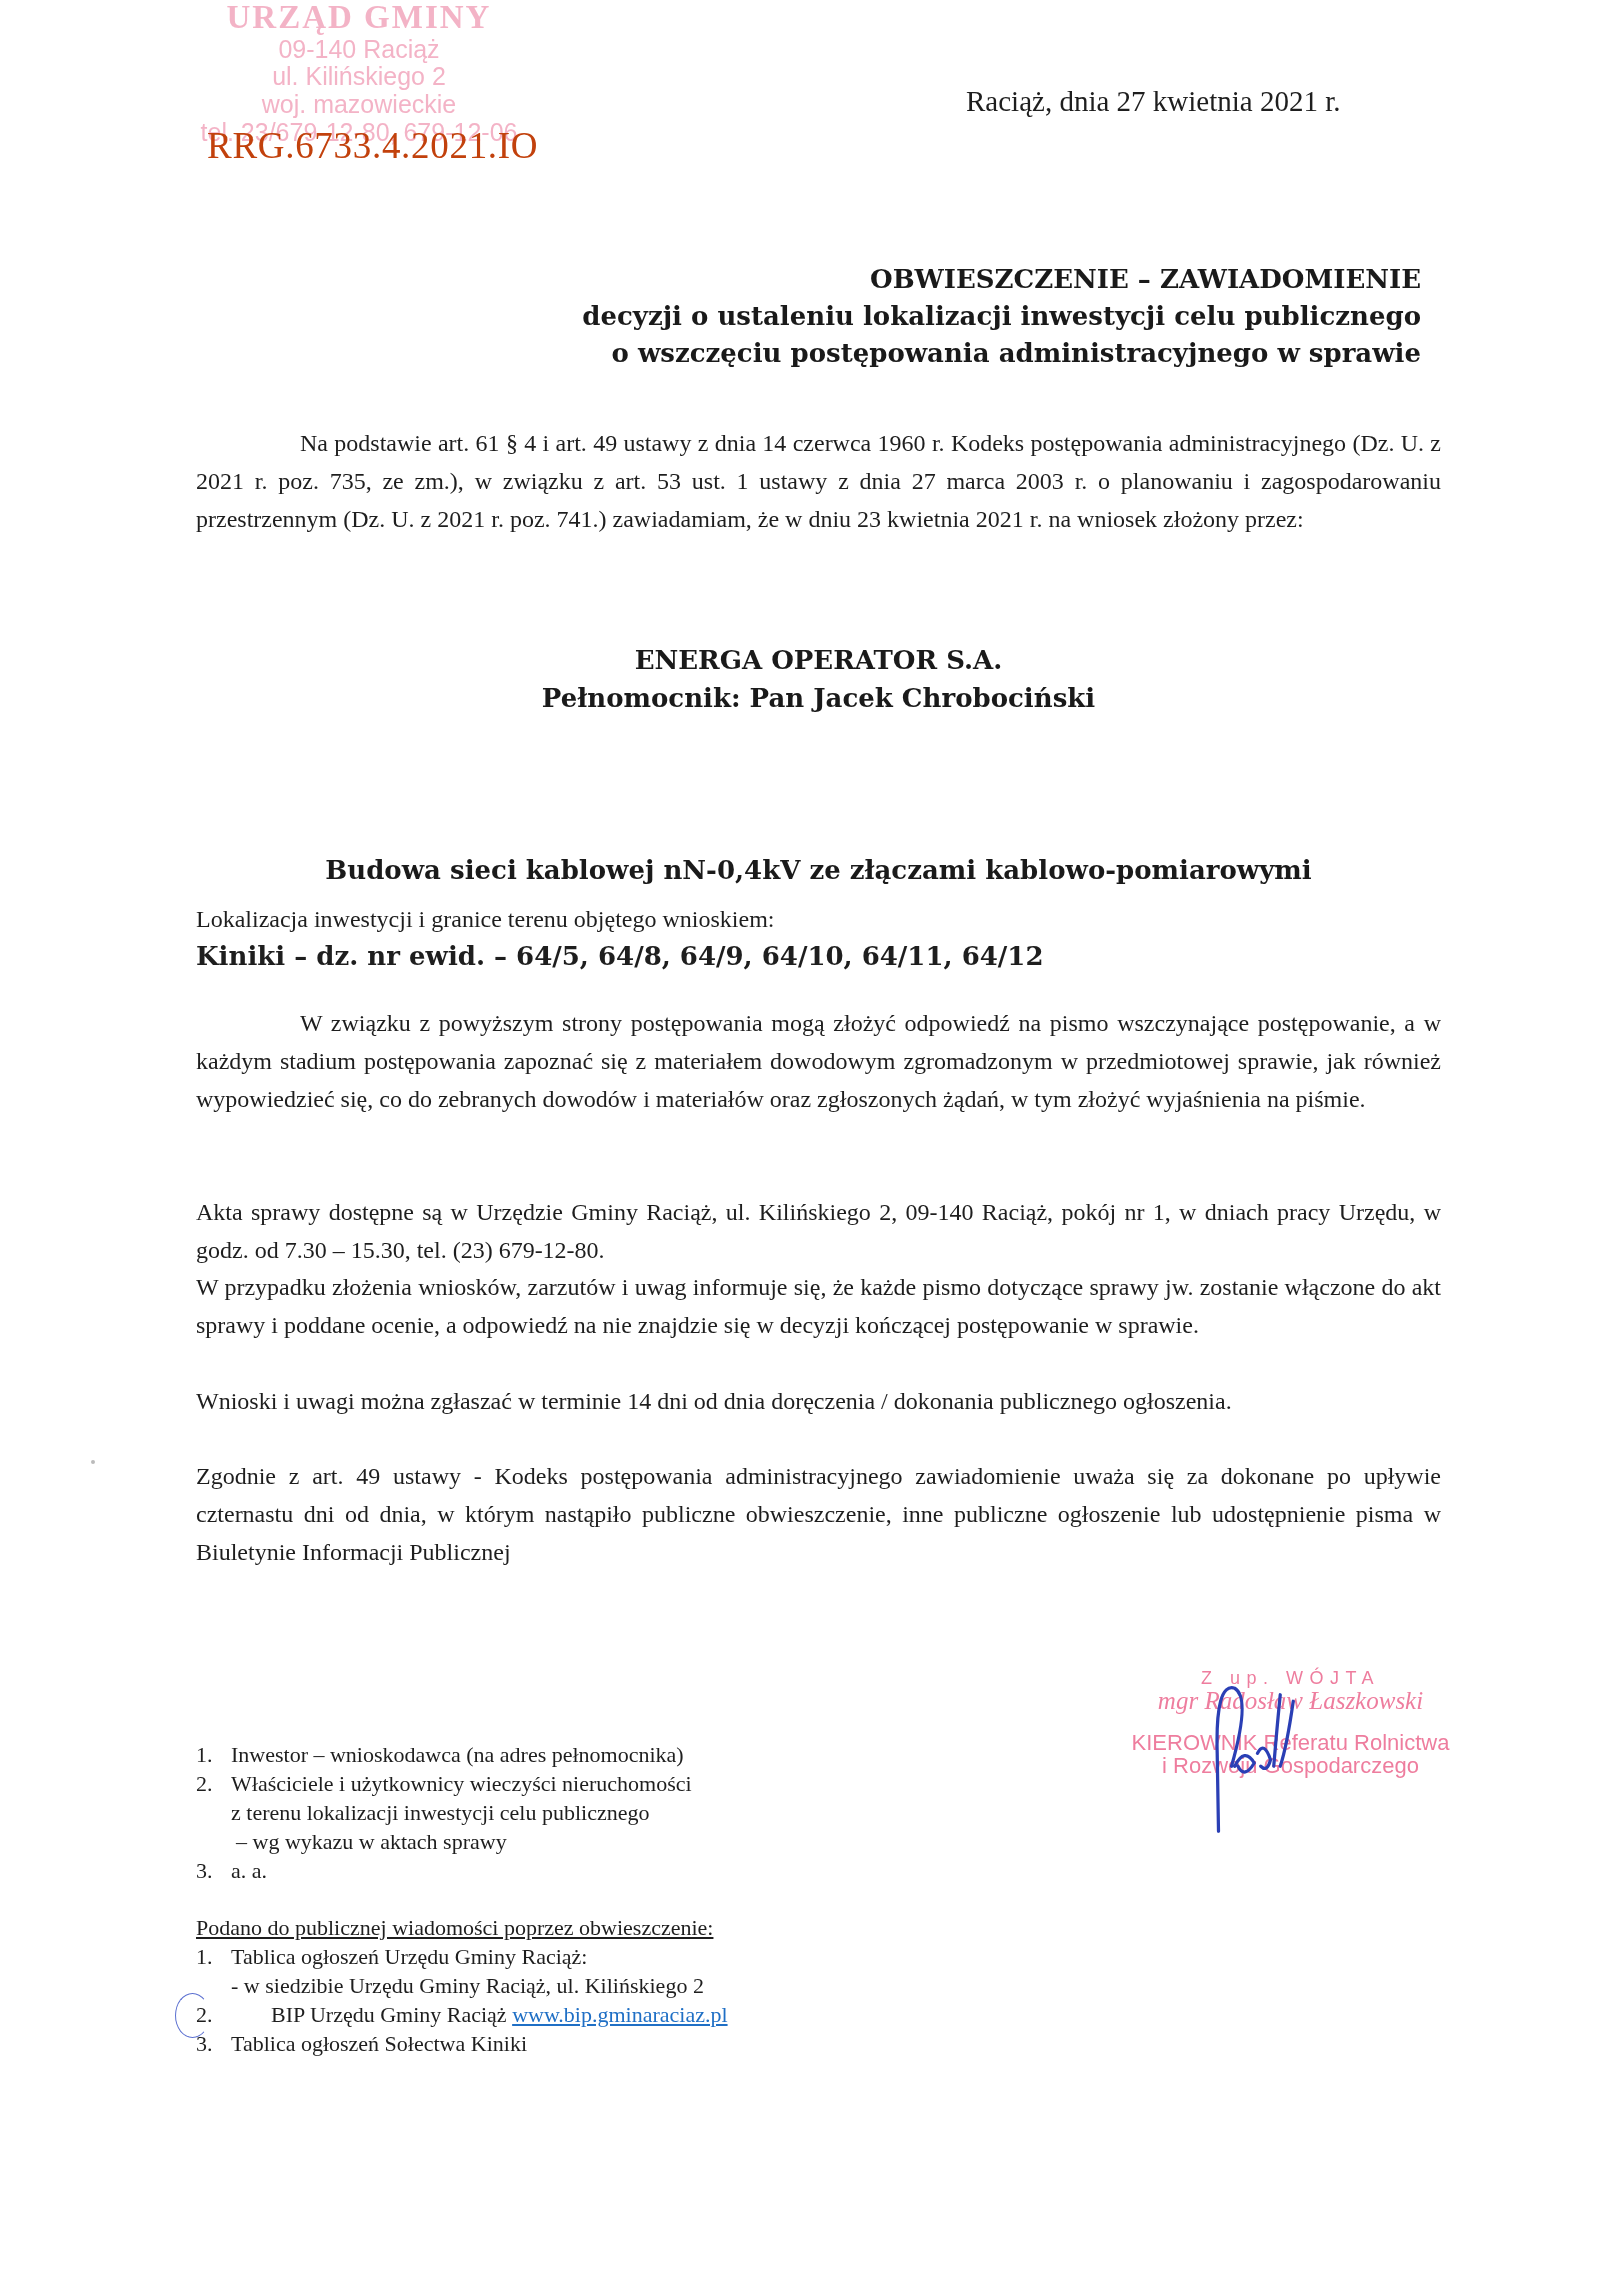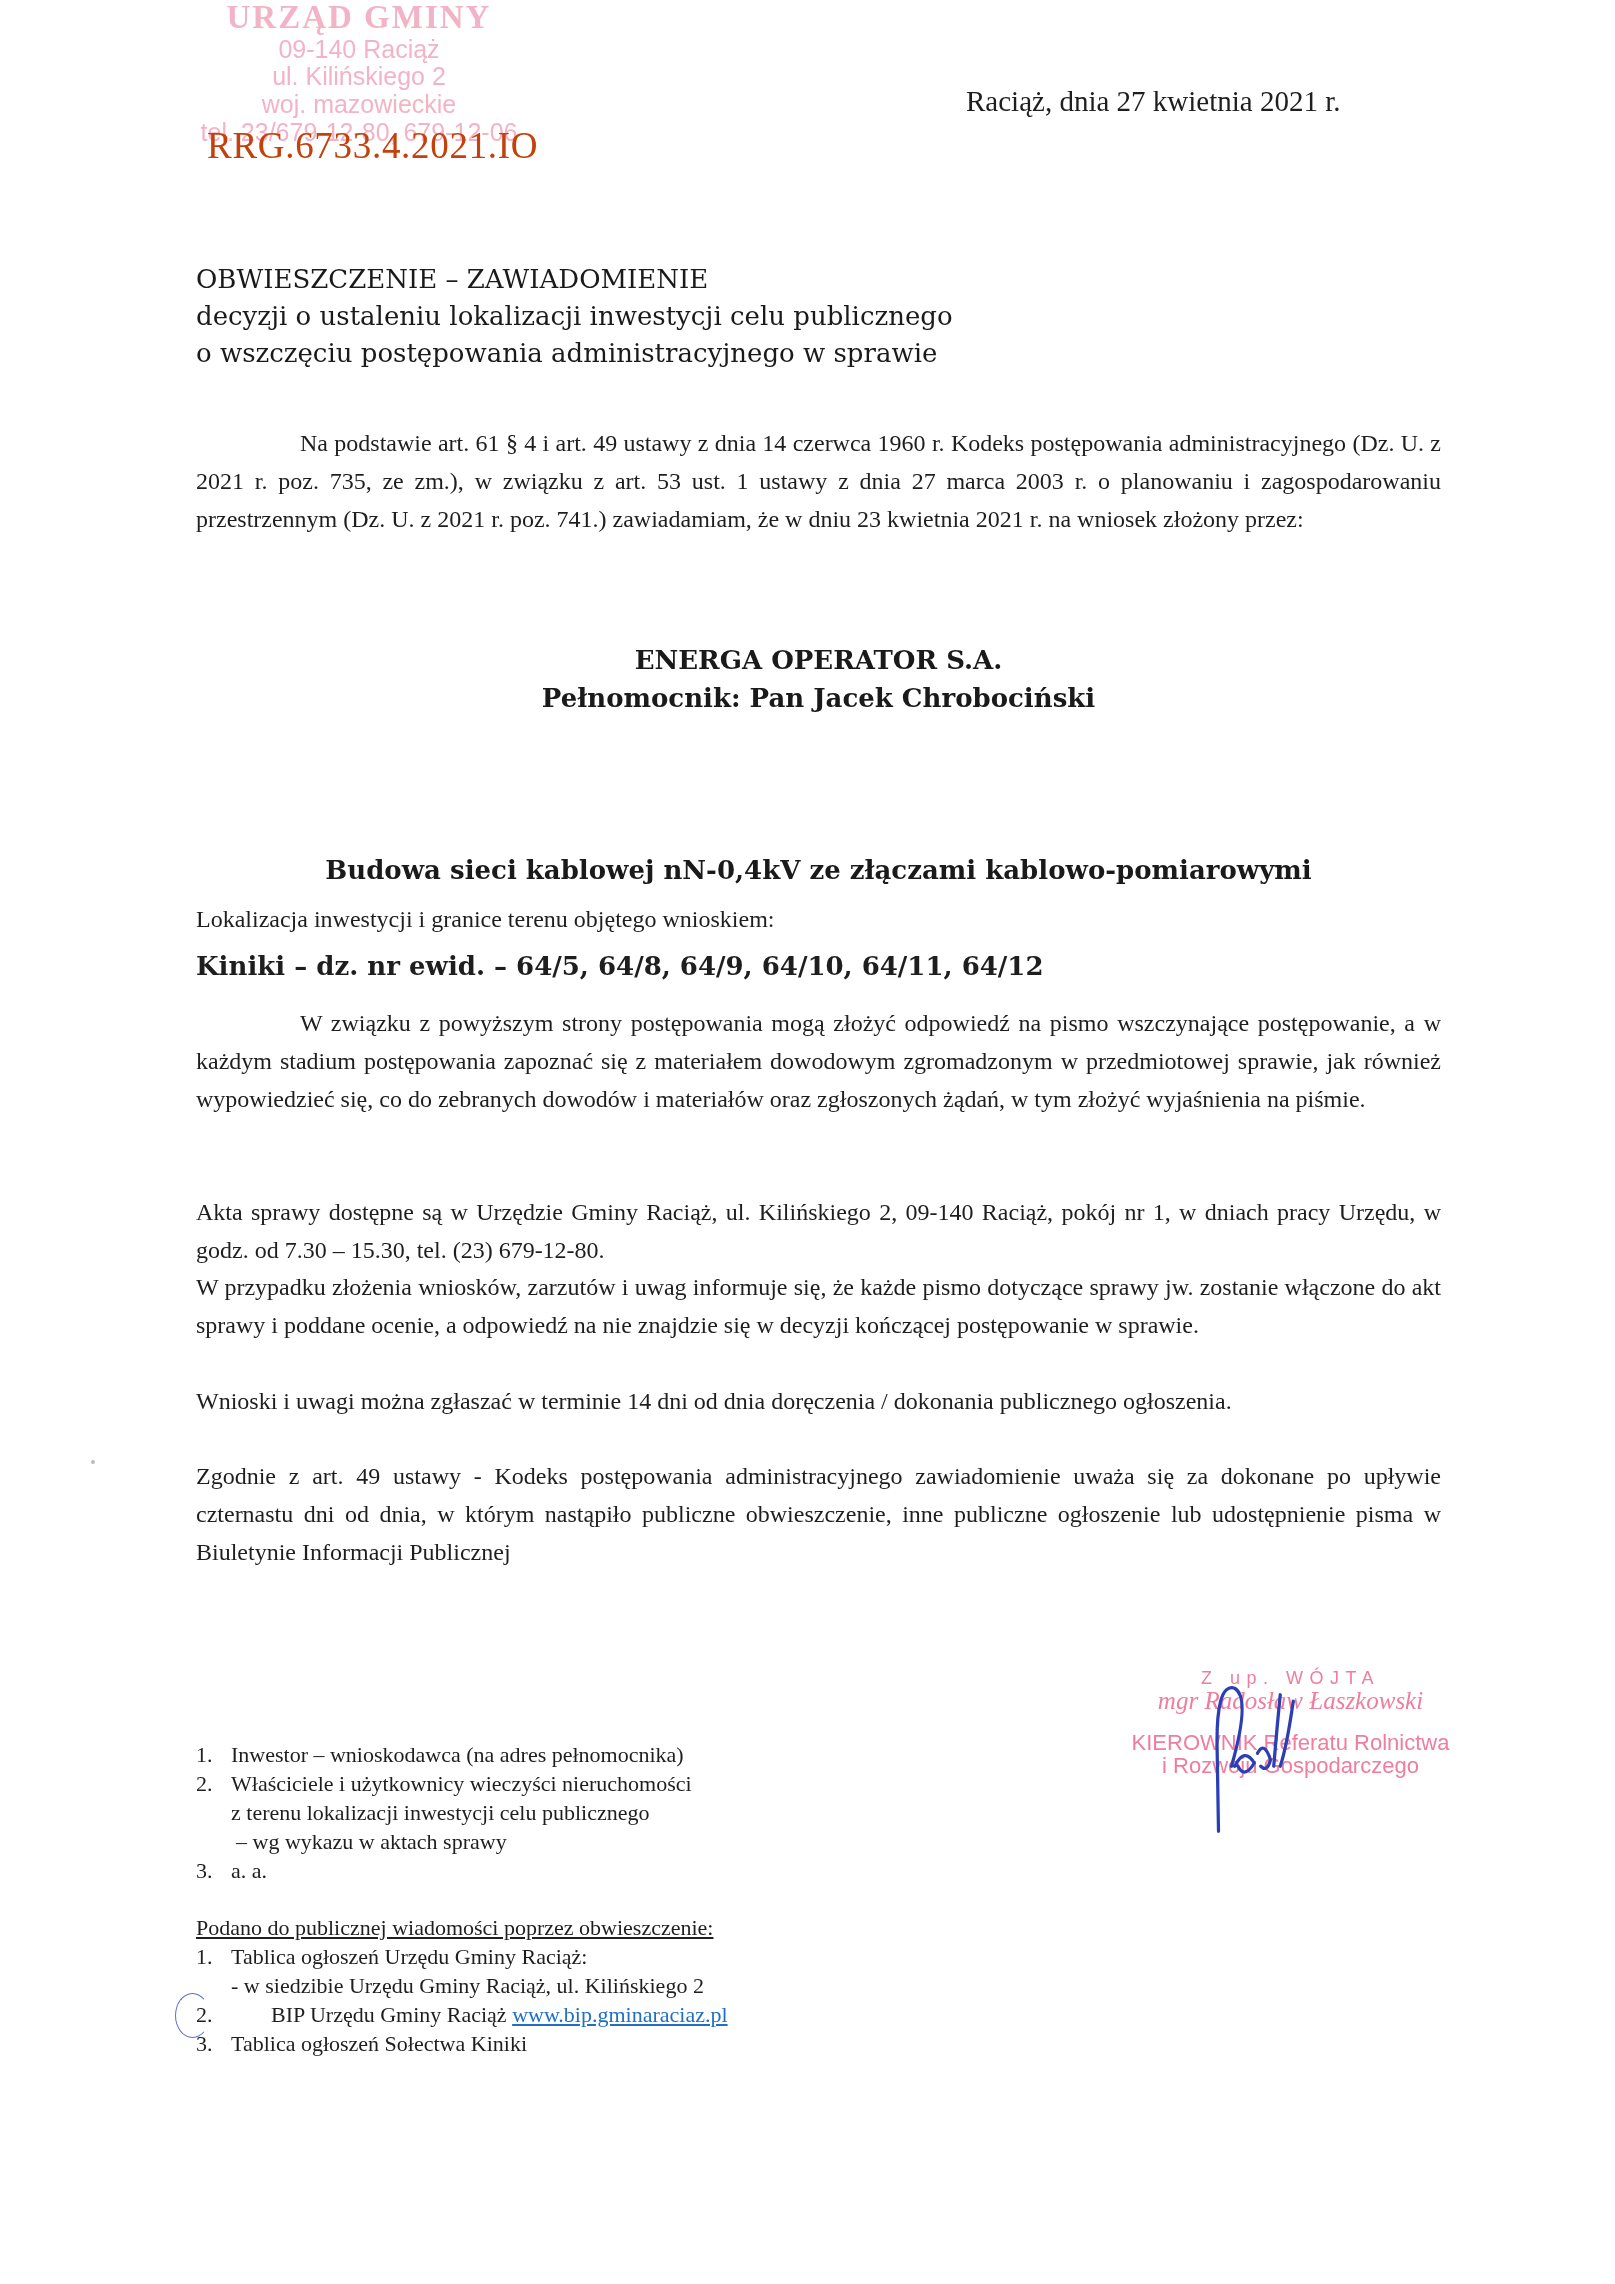--- a/index.html
+++ b/index.html
@@ -9,22 +9,22 @@
 
     
     .stamp-office { position: absolute; left: 196px; top: 1.3px; width: 326px; text-align: center;
                     color: #f2a6bd; font-family: "Liberation Sans", sans-serif; line-height: 1.0; opacity: 0.85; }
     .stamp-office .s-title { font-family: "Liberation Serif", serif; font-weight: bold; font-size: 33px; letter-spacing: 2px; }
     .stamp-office .s-line { font-size: 25px; margin-top: 2.6px; }
 
     .ref-number { position: absolute; left: 207px; top: 124px; font-size: 37px; font-family: "Liberation Serif", serif; color: #c2410c; letter-spacing: 0.7px; }
     .place-date { position: absolute; left: 966px; top: 85px; font-size: 29px; font-family: "Liberation Serif", serif; color: #1e1e1e; }
 
-    .title-block { position: absolute; left: 196px; width: 1225px; top: 261px; text-align: left;
-                   font-weight: normal; font-size: 26px; line-height: 37px; color: #1a1a1a; font-family: "DejaVu Serif", serif; }
+    .title-block { position: absolute; left: 196px; width: 1225px; top: 261px; text-align: right;
+                   font-weight: bold; font-size: 26px; line-height: 37px; color: #1a1a1a; font-family: "DejaVu Serif", serif; }
     .title-block .main { letter-spacing: 0px; }
 
     .body-text { position: absolute; left: 196px; width: 1245px; font-size: 24px; line-height: 38px;
                  text-align: justify; color: #1e1e1e; font-family: "Liberation Serif", serif; }
     .indent { text-indent: 104px; }
     .center-bold { position: absolute; left: 196px; width: 1245px; text-align: center; font-weight: bold;
                    font-size: 26px; line-height: 38px; color: #1a1a1a; font-family: "DejaVu Serif", serif; margin-top: 20px; }
     .bold { font-weight: bold; font-family: "DejaVu Serif", serif; font-size: 26px; }
 
     
@@ -72,21 +72,21 @@
 
   <div class="body-text indent" style="top: 424px;">Na podstawie art. 61 § 4 i art. 49 ustawy z dnia 14 czerwca 1960 r. Kodeks postępowania administracyjnego (Dz. U. z 2021 r. poz. 735, ze zm.), w związku z art. 53 ust. 1 ustawy z dnia 27 marca 2003 r. o planowaniu i zagospodarowaniu przestrzennym (Dz. U. z 2021 r. poz. 741.) zawiadamiam, że w dniu 23 kwietnia 2021 r. na wniosek złożony przez:</div>
 
   <div class="center-bold" style="top: 621px;">ENERGA OPERATOR S.A.</div>
   <div class="center-bold" style="top: 659px;">Pełnomocnik: Pan Jacek Chrobociński</div>
 
 
   <div class="center-bold" style="top: 831px;">Budowa sieci kablowej nN-0,4kV ze złączami kablowo-pomiarowymi</div>
 
   <div class="body-text" style="top: 900px;">Lokalizacja inwestycji i granice terenu objętego wnioskiem:</div>
-  <div class="body-text bold" style="top: 937px; margin-top: 10px;">Kiniki – dz. nr ewid. – 64/5, 64/8, 64/9, 64/10, 64/11, 64/12</div>
+  <div class="body-text bold" style="top: 937px;">Kiniki – dz. nr ewid. – 64/5, 64/8, 64/9, 64/10, 64/11, 64/12</div>
 
   <div class="body-text indent" style="top: 1004px;">W związku z powyższym strony postępowania mogą złożyć odpowiedź na pismo wszczynające postępowanie, a w każdym stadium postępowania zapoznać się z materiałem dowodowym zgromadzonym w przedmiotowej sprawie, jak również wypowiedzieć się, co do zebranych dowodów i materiałów oraz zgłoszonych żądań, w tym złożyć wyjaśnienia na piśmie.</div>
   <div class="body-text" style="top: 1193px;">Akta sprawy dostępne są w Urzędzie Gminy Raciąż, ul. Kilińskiego 2, 09-140 Raciąż, pokój nr 1, w dniach pracy Urzędu, w godz. od 7.30 – 15.30, tel. (23) 679-12-80.</div>
   <div class="body-text" style="top: 1268px;">W przypadku złożenia wniosków, zarzutów i uwag informuje się, że każde pismo dotyczące sprawy jw. zostanie włączone do akt sprawy i poddane ocenie, a odpowiedź na nie znajdzie się w decyzji kończącej postępowanie w sprawie.</div>
 
   <div class="body-text" style="top: 1382px;">Wnioski i uwagi można zgłaszać w terminie 14 dni od dnia doręczenia / dokonania publicznego ogłoszenia.</div>
   <div class="body-text" style="top: 1457px;">Zgodnie z art. 49 ustawy - Kodeks postępowania administracyjnego zawiadomienie uważa się za dokonane po upływie czternastu dni od dnia, w którym nastąpiło publiczne obwieszczenie, inne publiczne ogłoszenie lub udostępnienie pisma w Biuletynie Informacji Publicznej</div>
 
   <div class="dot-mark"></div>
 

